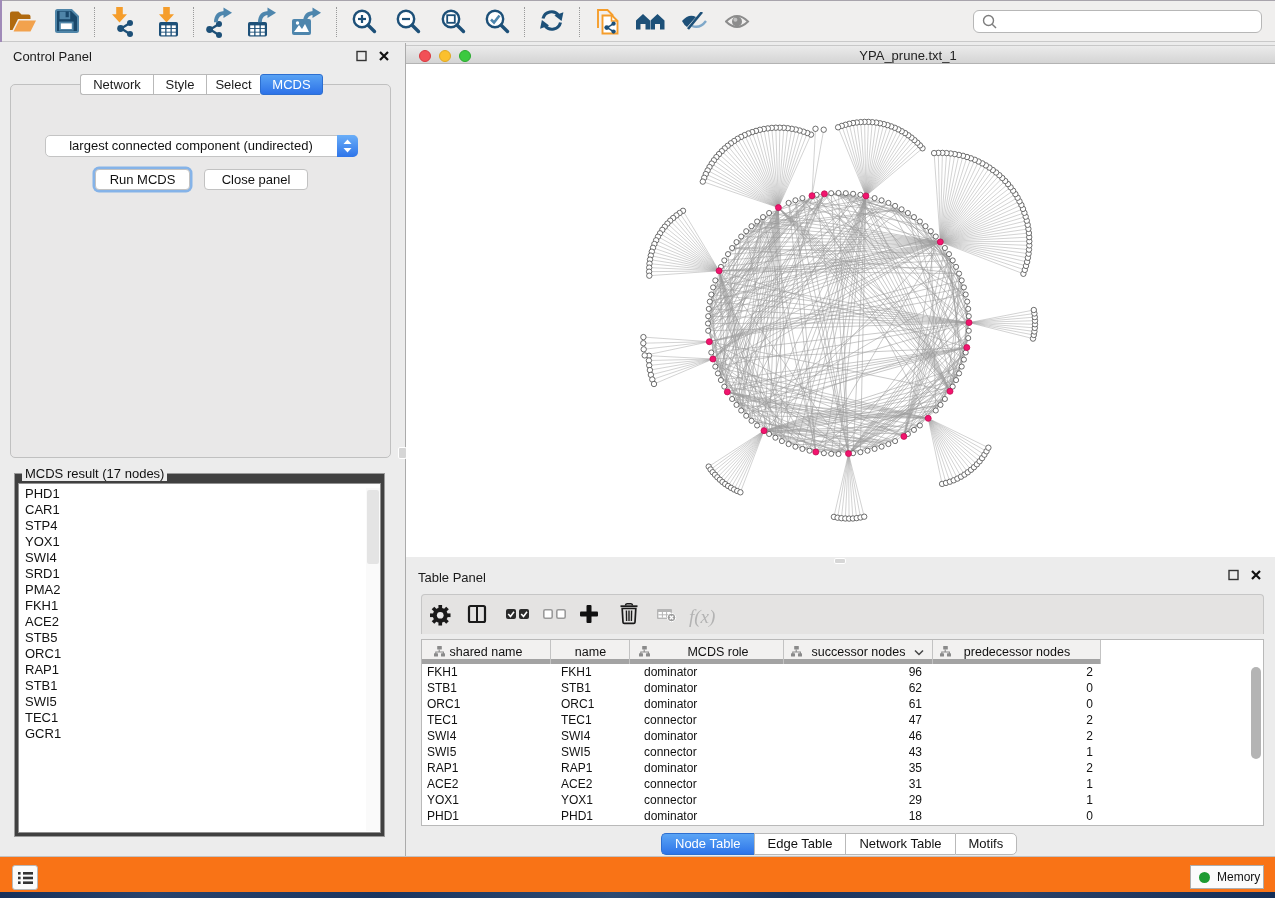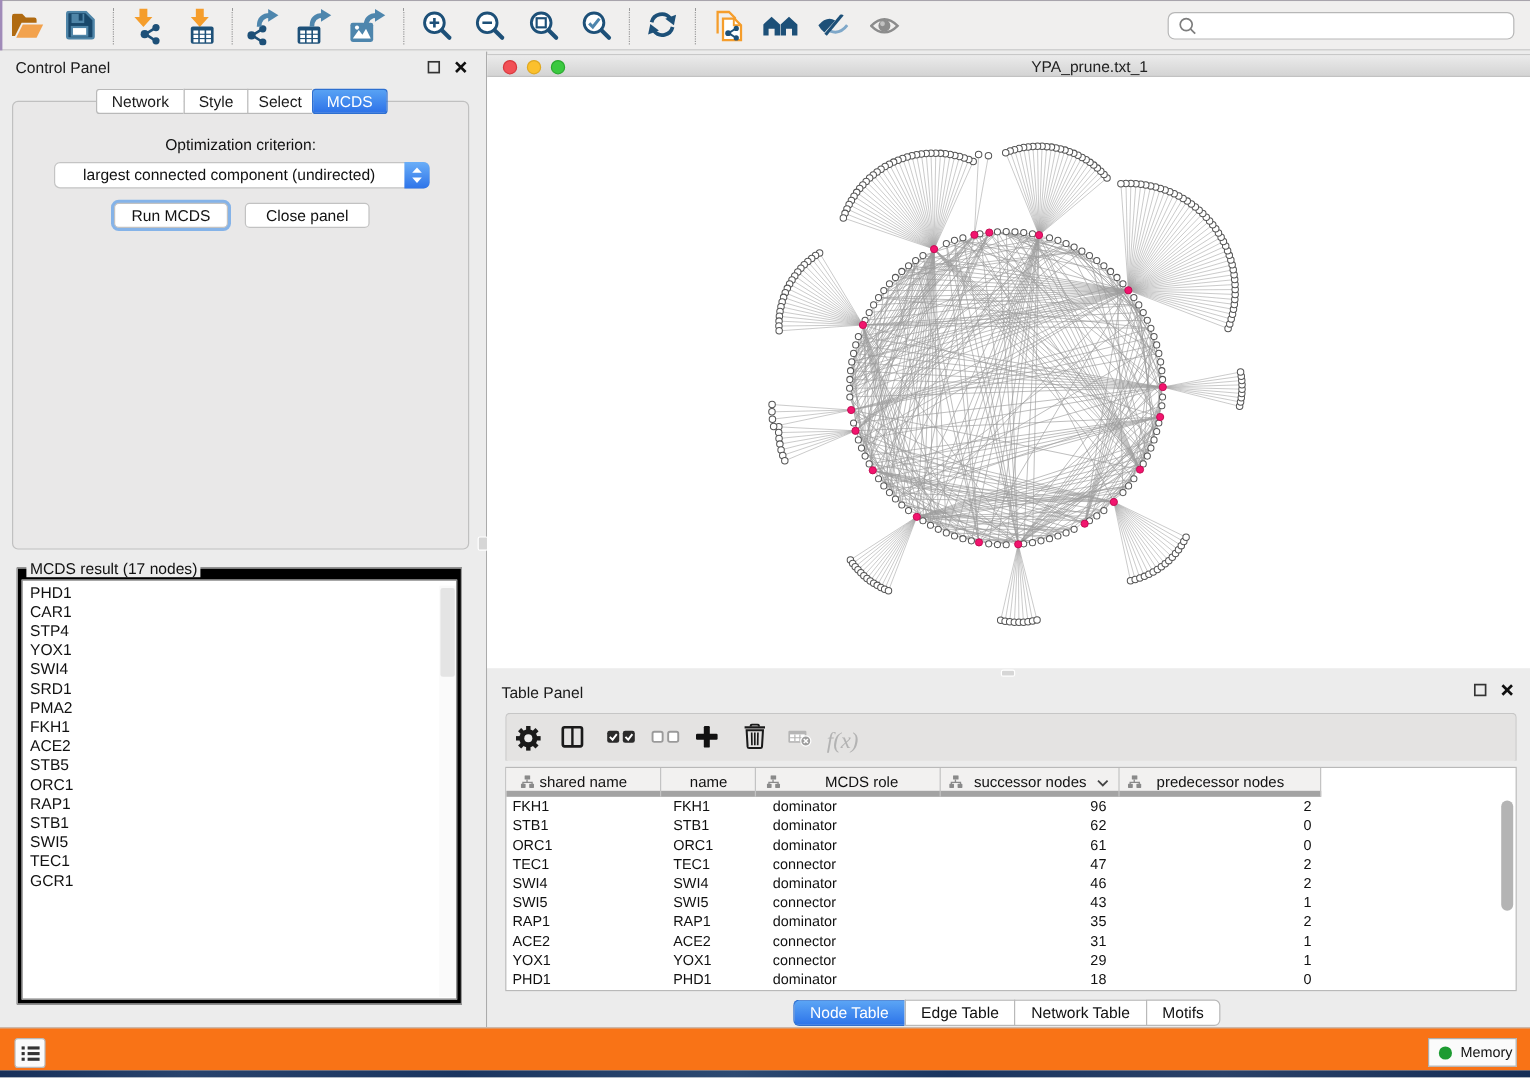--- a/index.html
+++ b/index.html
@@ -13,21 +13,21 @@
 #tabs { position:absolute; left:80px; top:31px; height:21px; display:flex; }
 .tab { background:#fff; border:1px solid #b9b9b9; border-right:none; font-size:13px; color:#1a1a1a; text-align:center; line-height:19px; height:21px; }
 .tab:first-child { border-radius:3px 0 0 3px; }
 .tab.sel { background:linear-gradient(#58a2f4,#2d72e8); color:#fff; border:1px solid #2d6fd0; border-radius:3px; }
 #optlabel { position:absolute; left:10px; top:70px; width:381px; text-align:center; font-size:13px; color:#111; }
 #dropdown { position:absolute; left:45px; top:92px; width:313px; height:22px; background:#fff; border:1px solid #c4c4c4; border-radius:5px; font-size:13px; color:#111; line-height:20px; text-align:center; padding-right:21px; }
 #spinner { position:absolute; right:-1px; top:-1px; width:21px; height:22px; background:linear-gradient(#6aaef8,#2e74e9); border-radius:0 5px 5px 0; }
 .btn { position:absolute; background:#fff; border:1px solid #c2c2c2; border-radius:4px; font-size:13px; color:#111; text-align:center; }
 #runbtn { left:95px; top:126px; width:95px; height:21px; line-height:19px; box-shadow:0 0 0 2.5px #85b3e8; }
 #closebtn { left:204px; top:126px; width:104px; height:21px; line-height:19px; }
-#fieldset { position:absolute; left:14px; top:430px; width:371px; height:364px; background:#000000; border:1px solid #9a9a9a; }
+#fieldset { position:absolute; left:14px; top:430px; width:371px; height:364px; background:#404040; border:1px solid #9a9a9a; }
 #fslegend { position:absolute; left:7px; top:-8px; background:#ececec; padding:0 3px; font-size:13px; color:#111; }
 #mcdslist { position:absolute; left:3px; top:9px; width:363px; height:350px; background:#fff; border:1px solid #919191; font-size:13px; color:#111; padding:2px 0 0 6px; line-height:16px; }
 #mcdssb { position:absolute; left:347px; top:4px; width:14px; height:343px; background:#fafafa; } #mcdssb div { position:absolute; left:1px; top:2px; width:12px; height:74px; background:#e4e4e4; border-radius:2px; }
 #vsplit { position:absolute; left:400px; top:43px; width:6px; height:813px; background:#ececec; border-right:1px solid #ababab; }
 #vknob { position:absolute; left:-2px; top:404px; width:9px; height:12px; background:#d6d6d6; border:1px solid #fff; border-radius:2px; }
 #netwin { position:absolute; left:406px; top:45px; width:869px; height:512px; background:#fff; }
 #nettitle { position:absolute; left:0; top:0; width:869px; height:19px; background:linear-gradient(#ebebeb,#d4d4d4); border-bottom:1px solid #b3b3b3; border-top:1px solid #c8c8c8; }
 #nettitle span { position:absolute; left:135px; right:0; top:2px; text-align:center; font-size:13px; color:#222; }
 .tl { position:absolute; top:3.5px; width:12px; height:12px; border-radius:50%; }
 #netcanvas { position:absolute; left:0; top:20px; width:869px; height:492px; background:#fff; }
@@ -232,21 +232,20 @@
 <rect x="1" y="1.5" width="9" height="9" fill="none" stroke="#333" stroke-width="1.4"></rect>
 <path d="M24 2 L32 10 M32 2 L24 10" stroke="#111" stroke-width="2.2"></path>
     </svg>
 <div id="tabbox"></div>
 <div id="tabs">
       <div class="tab" style="width:73px">Network</div>
       <div class="tab" style="width:53px">Style</div>
       <div class="tab" style="width:54px">Select</div>
       <div class="tab sel" style="width:63px">MCDS</div>
     </div>
-<div id="optlabel">Optimization criterion:</div>
 <div id="dropdown">largest connected component (undirected)
 <div id="spinner"><svg width="21" height="22">
           <path d="M6.5 9 L10.5 4.5 L14.5 9 Z" fill="#fff"></path>
           <path d="M6.5 13 L10.5 17.5 L14.5 13 Z" fill="#fff"></path>
         </svg></div>
 </div>
 <div class="btn" id="runbtn">Run MCDS</div>
 <div class="btn" id="closebtn">Close panel</div>
 <div id="fieldset">
       <span id="fslegend">MCDS result (17 nodes)</span>

